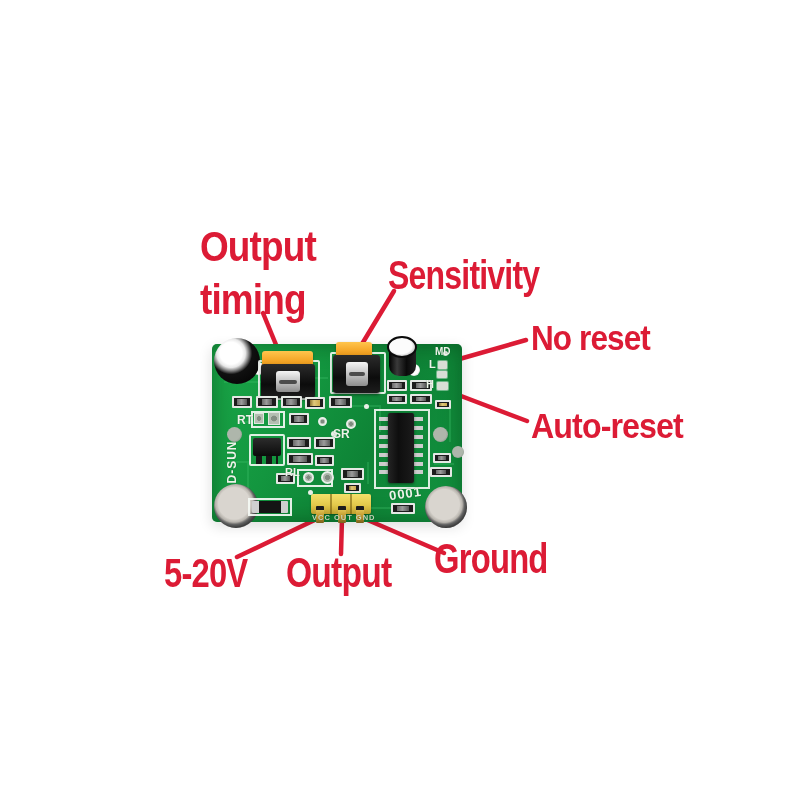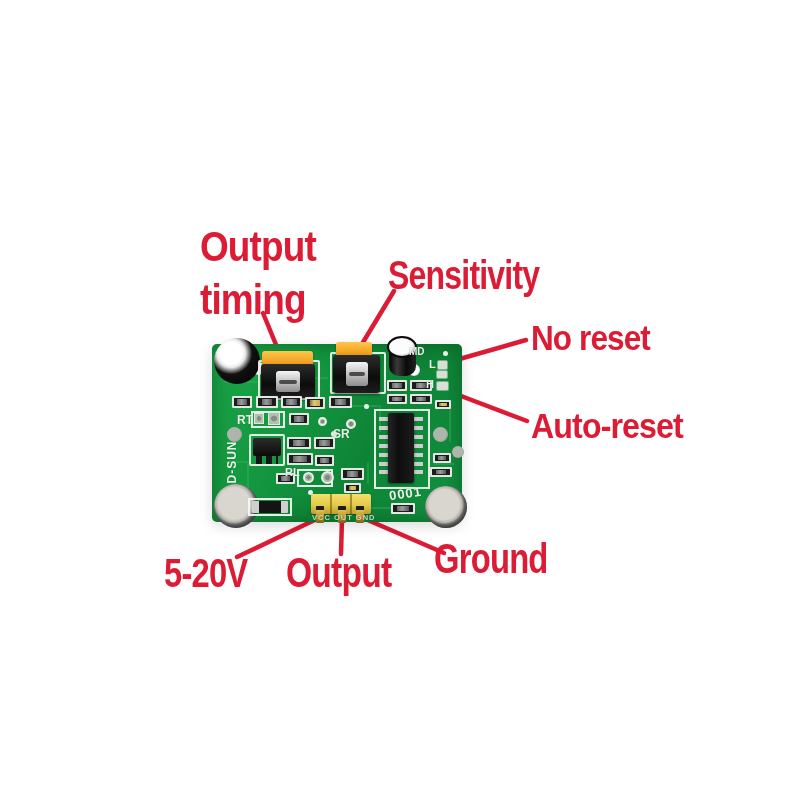--- a/index.html
+++ b/index.html
@@ -192,21 +192,21 @@
     <div class="smd" style="left:129px;top:124px;width:23px;height:12px;"></div>
     <div class="smd tan" style="left:132px;top:139px;width:17px;height:10px;"></div>
     <div class="smd" style="left:179px;top:159px;width:24px;height:11px;"></div>
 
     <div class="pad-rnd" style="left:106px;top:73px;width:9px;height:9px;"></div>
     <div class="pad-rnd" style="left:134px;top:75px;width:10px;height:10px;"></div>
     <div class="via" style="left:119px;top:87px;width:6px;height:6px;"></div>
     <div class="via" style="left:152px;top:60px;width:5px;height:5px;"></div>
     <div class="via" style="left:96px;top:146px;width:5px;height:5px;"></div>
 
-    <div class="silk" style="left:197px;top:2px;font-size:10px;">MD</div>
+    <div class="silk" style="left:223px;top:2px;font-size:10px;">MD</div>
     <div class="silk" style="left:217px;top:14px;font-size:11px;">L</div>
     <div class="silk" style="left:214px;top:34px;font-size:11px;">H</div>
     <div class="silk" style="left:25px;top:69px;font-size:12px;">RT</div>
     <div class="silk" style="left:121px;top:83px;font-size:12px;">SR</div>
     <div class="silk" style="left:73px;top:122px;font-size:11px;">RL</div>
     <div class="silk" style="left:-9px;top:111px;width:58px;height:14px;font-size:12px;letter-spacing:1px;transform:rotate(-90deg);text-align:center;">D-SUN</div>
     <div class="silk" style="left:177px;top:142px;font-size:13px;letter-spacing:1px;transform:rotate(-8deg);">0001</div>
   </div>
 
 </div>

